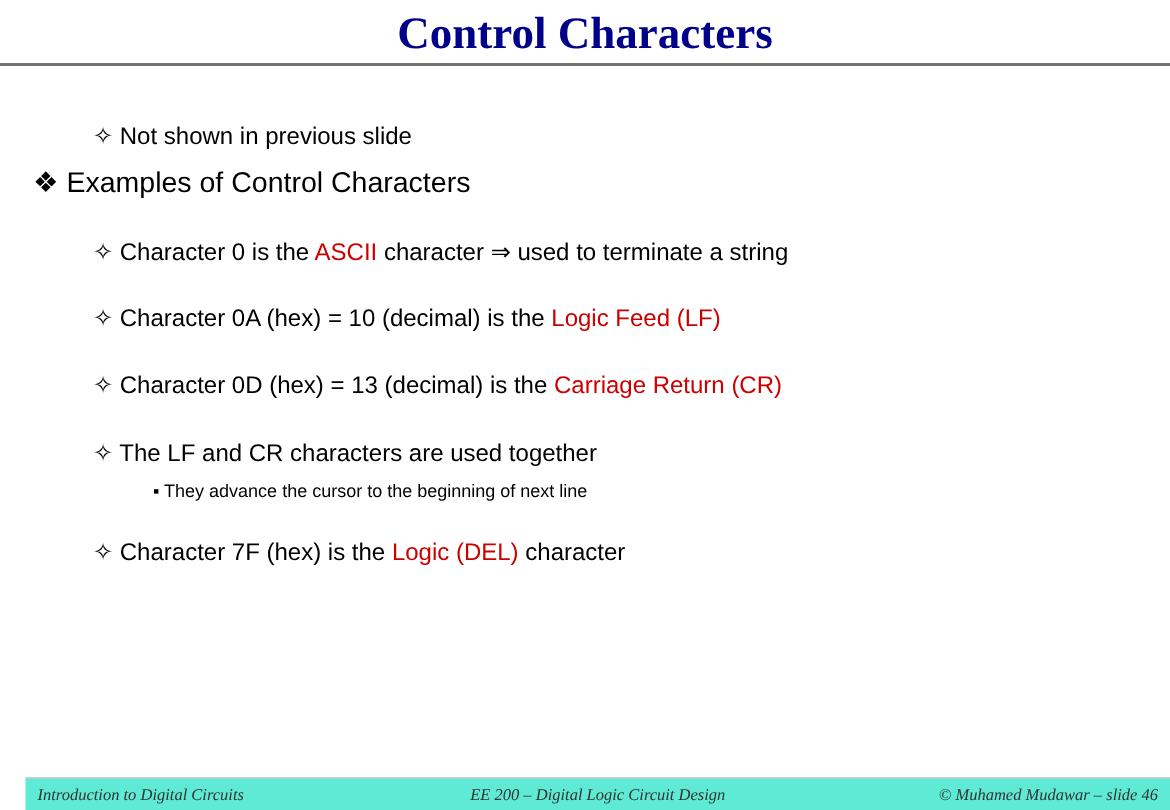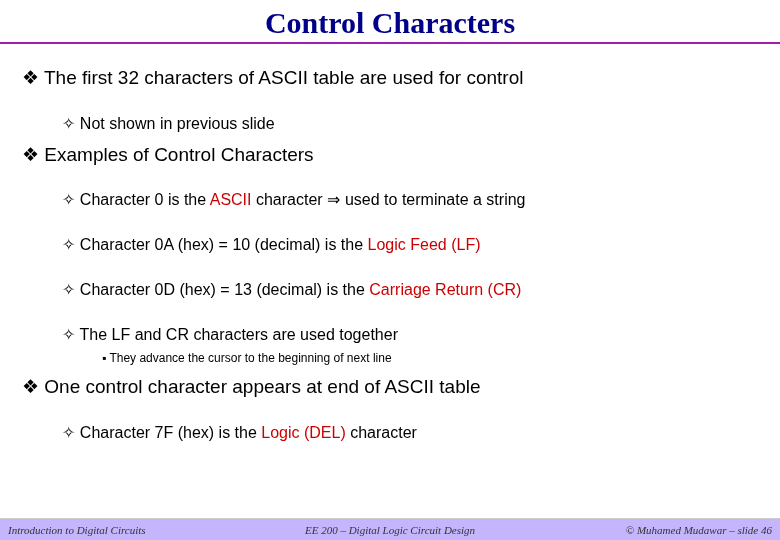--- a/index.html
+++ b/index.html
@@ -8,21 +8,21 @@
     height: 540px;
     background: #ffffff;
     font-family: Arial, "Helvetica Neue", sans-serif;
     position: relative;
     overflow: hidden;
   }
   .title-bar {
     width: 100%;
     padding: 6px 0 2px 0;
     text-align: center;
-    border-bottom: 2px solid #a21caf;
+    border-bottom: 2px solid #737373;
   }
   .title-bar h1 {
     font-family: "Comic Sans MS", "Comic Sans", cursive;
     font-size: 30px;
     font-weight: bold;
     color: #000088;
   }
   .content {
     padding: 14px 18px 0 18px;
   }
@@ -53,23 +53,23 @@
     color: #000;
   }
   .bullet-sq::before {
     content: "▪ ";
     color: #000;
   }
   .hl { color: #cc0000; }
   .arrow { font-family: "Times New Roman", serif; }
   .footer {
     position: absolute;
-    left: 0; right: 0; bottom: 0;
+    left: 17px; right: 0; bottom: 0;
     height: 22px;
-    background: #c4b5fd;
+    background: #5eead4;
     border-top: 1px solid #ccc;
     display: flex;
     justify-content: space-between;
     align-items: center;
     padding: 0 8px;
     font-size: 11px;
     font-style: italic;
     font-family: "Times New Roman", serif;
     color: #333;
   }
@@ -77,21 +77,20 @@
 </style>
 </head>
 <body>
 
 <div class="title-bar">
   <h1>Control Characters</h1>
 </div>
 
 <div class="content">
 
-  <p class="l1 bullet-dia">The first 32 characters of ASCII table are used for control</p>
 
   <p class="l2 bullet-plus">Not shown in previous slide</p>
 
   <p class="l1 bullet-dia">Examples of Control Characters</p>
 
   <p class="l2 bullet-plus">
     <span>Character 0 is the </span><span class="hl">ASCII</span><span> character </span><span class="arrow">⇒</span><span> used to terminate a string</span>
   </p>
 
 
@@ -99,21 +98,20 @@
     <span>Character 0A (hex) = 10 (decimal) is the </span><span class="hl">Logic Feed (LF)</span>
   </p>
 
   <p class="l2 bullet-plus">
     <span>Character 0D (hex) = 13 (decimal) is the </span><span class="hl">Carriage Return (CR)</span>
   </p>
 
   <p class="l2 bullet-plus">The LF and CR characters are used together</p>
   <p class="l3 bullet-sq">They advance the cursor to the beginning of next line</p>
 
-  <p class="l1 bullet-dia">One control character appears at end of ASCII table</p>
   <p class="l2 bullet-plus">
     <span>Character 7F (hex) is the </span><span class="hl">Logic (DEL)</span><span> character</span>
   </p>
 
 </div>
 
 <div class="footer">
   <span>Introduction to Digital Circuits</span>
   <span class="mid">EE 200 – Digital Logic Circuit Design</span>
   <span>© Muhamed Mudawar – slide 46</span>

